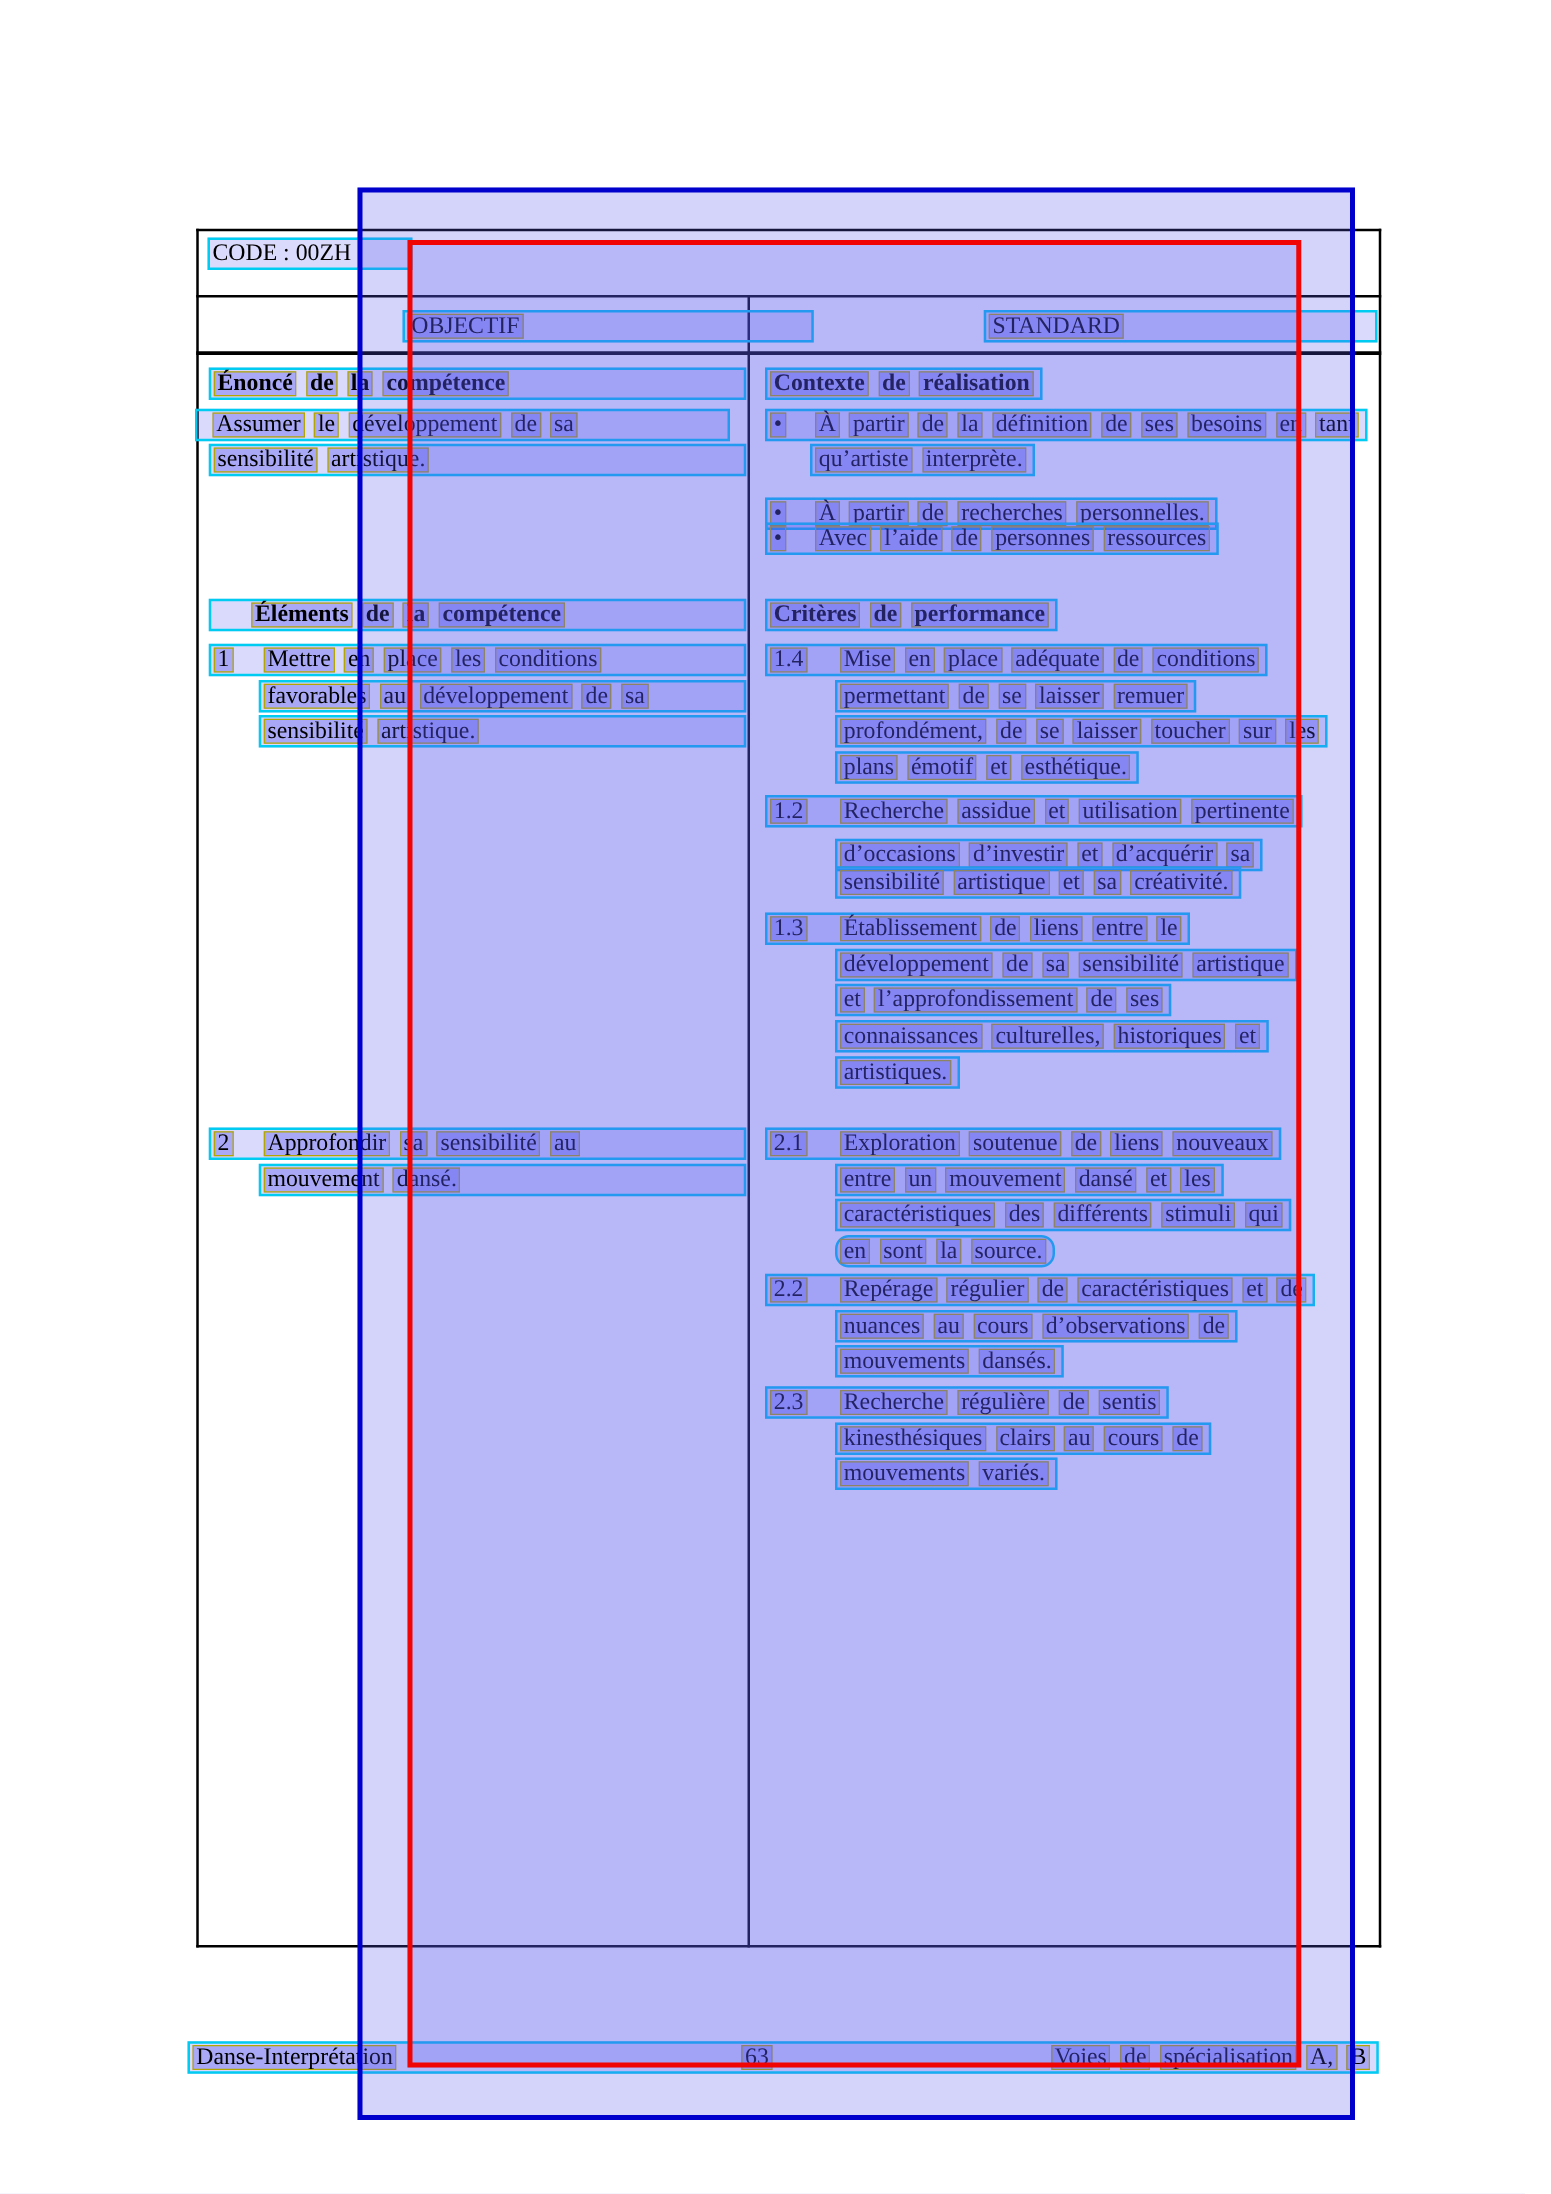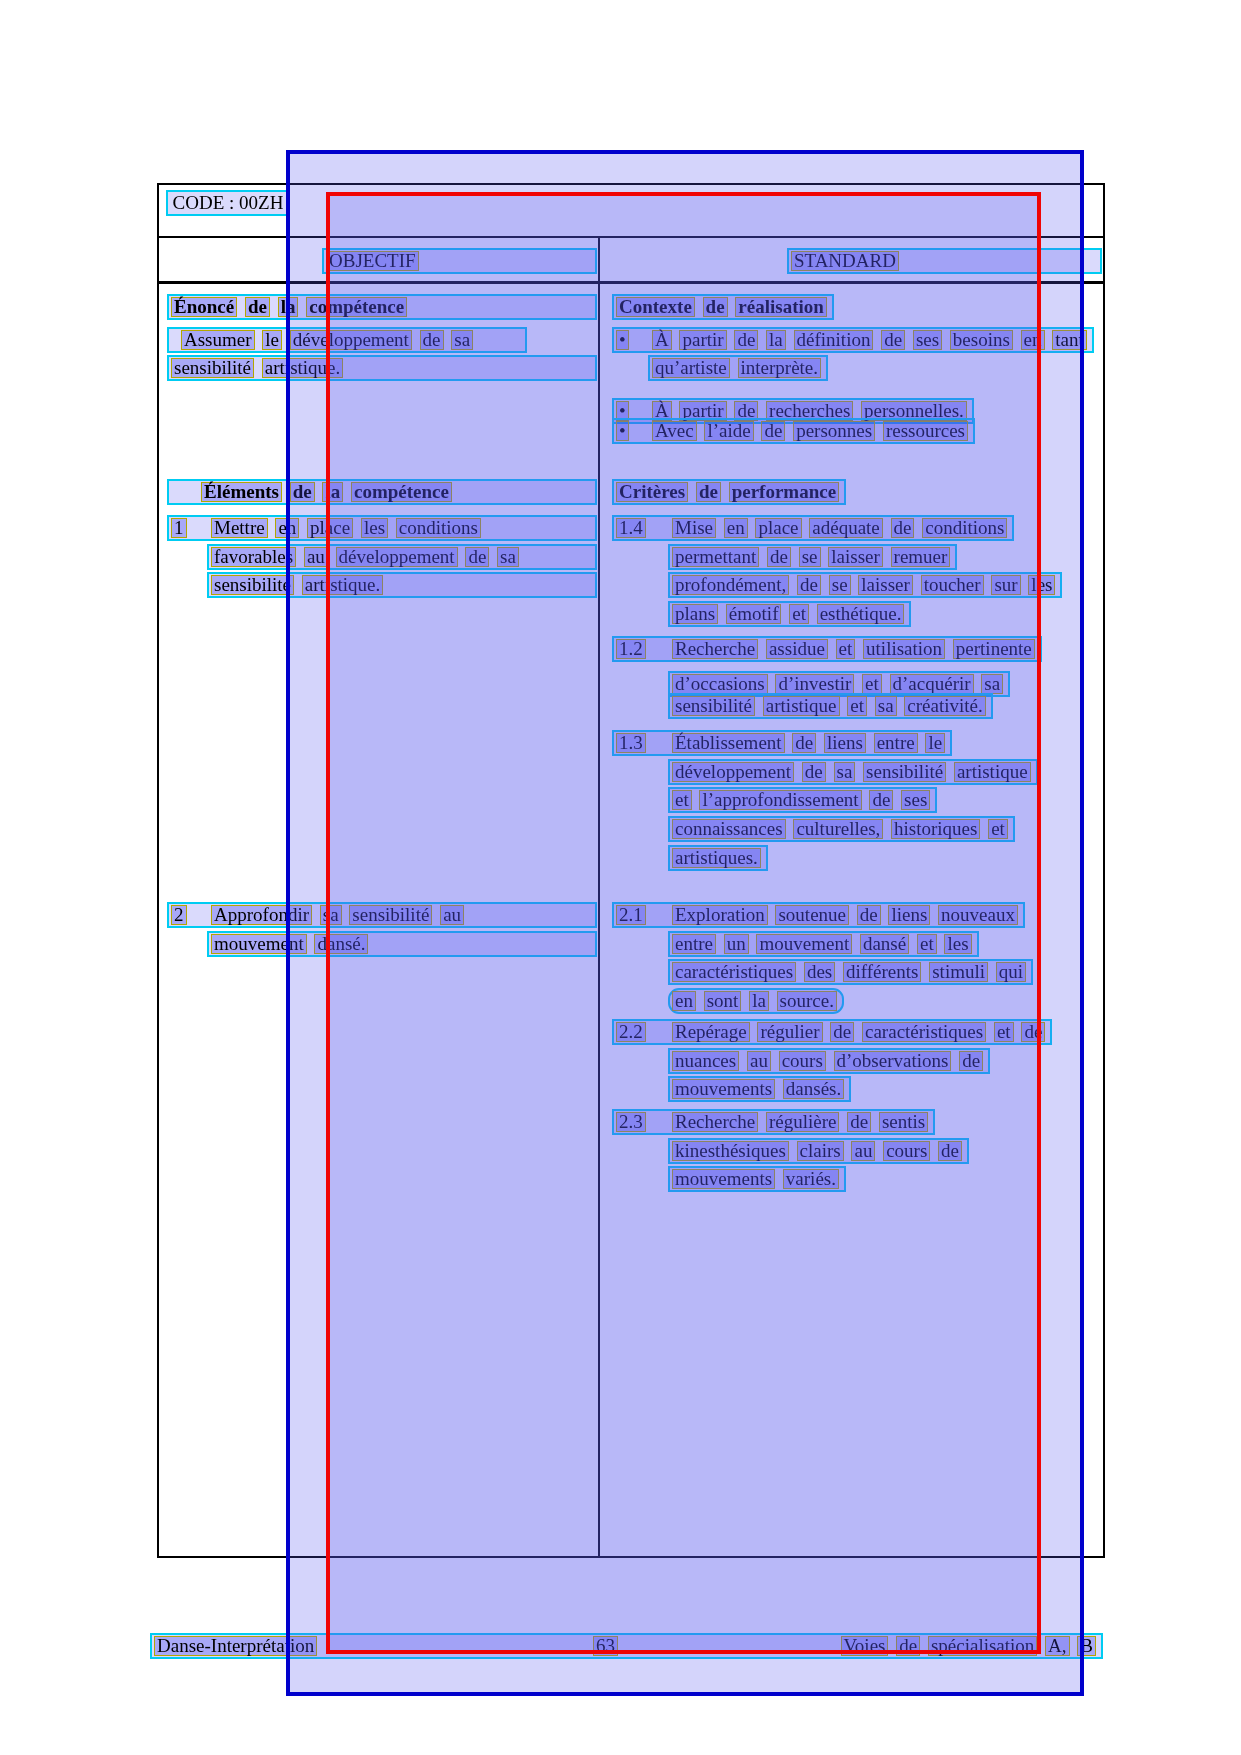--- a/index.html
+++ b/index.html
@@ -50,25 +50,25 @@
 
   <div class="tline" style="left:157px; top:183px; width:948px; height:2px;"></div>
   <div class="tline" style="left:157px; top:236px; width:948px; height:2px;"></div>
   <div class="tline" style="left:157px; top:281px; width:948px; height:3px;"></div>
   <div class="tline" style="left:157px; top:1556px; width:948px; height:2px;"></div>
   <div class="tline" style="left:157px; top:183px; width:2px; height:1375px;"></div>
   <div class="tline" style="left:1103px; top:183px; width:2px; height:1375px;"></div>
   <div class="tline" style="left:598px; top:236px; width:2px; height:1322px;"></div>
 
   <div id="annotation-lines">
-      <div class="line" style="left: 166px; top: 190px; width: 124px; text-align: center;">CODE :  00ZH</div>
-      <div class="line" style="left: 322px; top: 248px; width: 275px;"><span class="w">OBJECTIF</span></div>
+      <div class="line" style="left: 166px; top: 190px; width: 164px;">CODE :  00ZH</div>
+      <div class="line" style="left: 322px; top: 248px; width: 329px;"><span class="w">OBJECTIF</span></div>
       <div class="line" style="left: 787px; top: 248px; width: 315px;"><span class="w">STANDARD</span></div>
       <div class="line bold" style="left: 167px; top: 294px; width: 430px;"><span class="w">Énoncé</span> <span class="w">de</span> <span class="w">la</span> <span class="w">compétence</span></div>
-      <div class="line" style="left: 167px; top: 327px; width: 360px; padding-left: 12px;"><span class="w">Assumer</span> <span class="w">le</span> <span class="w">développement</span> <span class="w">de</span> <span class="w">sa</span></div>
+      <div class="line" style="left: 156px; top: 327px; width: 428px; padding-left: 12px;"><span class="w">Assumer</span> <span class="w">le</span> <span class="w">développement</span> <span class="w">de</span> <span class="w">sa</span></div>
       <div class="line" style="left: 167px; top: 355px; width: 430px;"><span class="w">sensibilité</span> <span class="w">artistique.</span></div>
       <div class="line bold" style="left: 167px; top: 479px; width: 430px; padding-left: 32px;"><span class="w">Éléments</span> <span class="w">de</span> <span class="w">la</span> <span class="w">compétence</span></div>
       <div class="line" style="left: 167px; top: 515px; width: 430px;"><span class="num" style="width:40px"><span class="w">1</span></span><span class="w">Mettre</span> <span class="w">en</span> <span class="w">place</span> <span class="w">les</span> <span class="w">conditions</span></div>
       <div class="line" style="left: 207px; top: 544px; width: 390px;"><span class="w">favorables</span> <span class="w">au</span> <span class="w">développement</span> <span class="w">de</span> <span class="w">sa</span></div>
       <div class="line" style="left: 207px; top: 572px; width: 390px;"><span class="w">sensibilité</span> <span class="w">artistique.</span></div>
       <div class="line" style="left: 167px; top: 902px; width: 430px;"><span class="num" style="width:40px"><span class="w">2</span></span><span class="w">Approfondir</span> <span class="w">sa</span> <span class="w">sensibilité</span> <span class="w">au</span></div>
       <div class="line" style="left: 207px; top: 931px; width: 390px;"><span class="w">mouvement</span> <span class="w">dansé.</span></div>
       <div class="line bold" style="left: 612px; top: 294px;"><span class="w">Contexte</span> <span class="w">de</span> <span class="w">réalisation</span></div>
       <div class="line" style="left: 612px; top: 327px;"><span class="num" style="width:36px"><span class="w">•</span></span><span class="w">À</span> <span class="w">partir</span> <span class="w">de</span> <span class="w">la</span> <span class="w">définition</span> <span class="w">de</span> <span class="w">ses</span> <span class="w">besoins</span> <span class="w">en</span> <span class="w">tant</span></div>
       <div class="line" style="left: 648px; top: 355px;"><span class="w">qu’artiste</span> <span class="w">interprète.</span></div>

